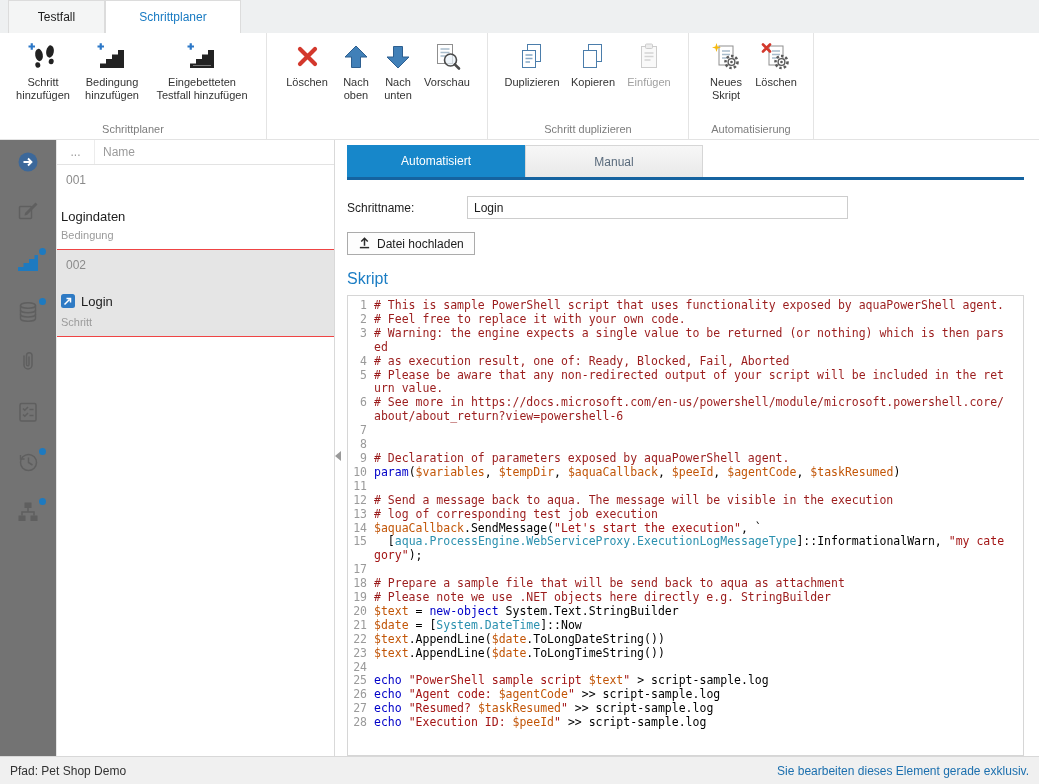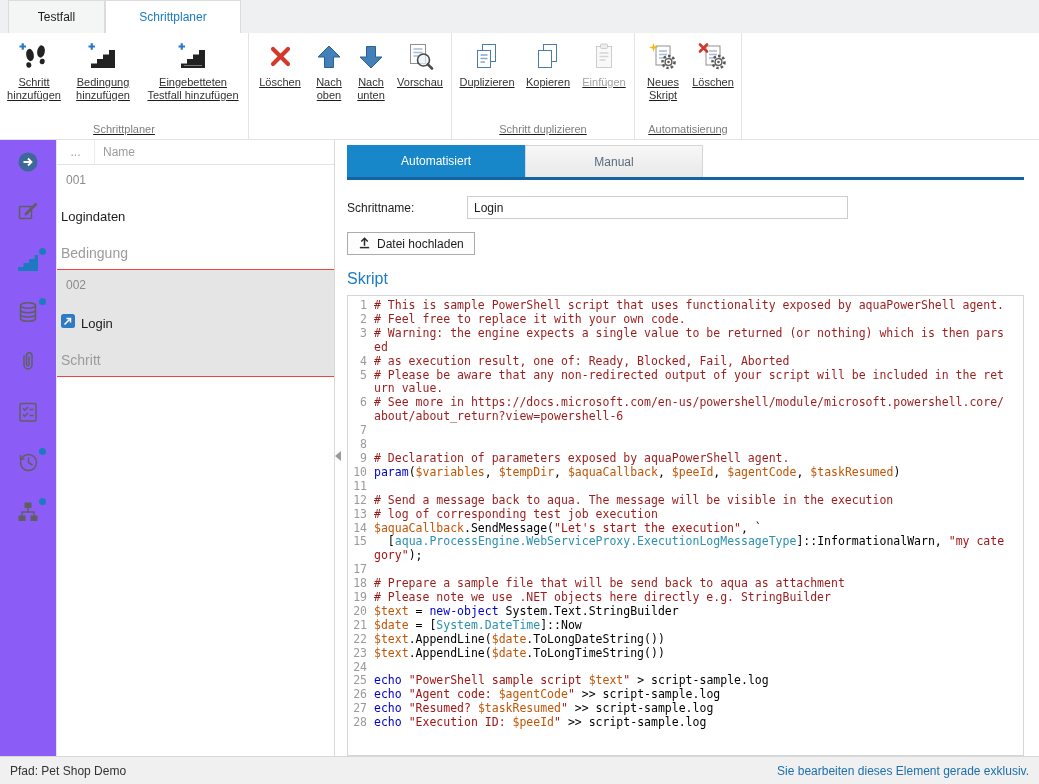--- a/index.html
+++ b/index.html
@@ -1,28 +1,28 @@
 <!DOCTYPE html>
 <html style="--accent-blue: #1787ca; --tab-underline: #1563a0; --comment: #9b1c1c; --string: #a31515; --variable: #c25608; --keyword: #0000c8; --type: #2b91af; --notification-dot: #1e7ac0;"><head>
 <meta charset="utf-8">
 <style>
   * { margin:0; padding:0; box-sizing:border-box; }
   html,body { background:#fff; }
   body { font-family:"Liberation Sans", sans-serif; color:#1c1c1c; }
-  .app { width:1039px; height:784px; display:flex; flex-direction:column; background:#8b5cf6; overflow:hidden; position:relative; }
+  .app { width:1039px; height:784px; display:flex; flex-direction:column; background:#737373; overflow:hidden; position:relative; }
 
   
   .tabbar { height:33px; background:#eef0f1; display:flex; align-items:stretch; padding-left:8px; flex:0 0 auto; }
   .doc-tab { display:flex; align-items:center; justify-content:center; font-size:12px; cursor:default; }
   .doc-tab.inactive { width:97px; background:#f4f5f5; color:#1c1c1c; border:1px solid #dcdcdc; border-bottom:none; }
   .doc-tab.active { width:136px; background:#ffffff; color:#187ac2; border:1px solid #dcdcdc; border-bottom:none; }
 
   
   .ribbon { height:107px; background:#fff; display:flex; border-bottom:1px solid #e3e3e3; flex:0 0 auto; }
-  .rgroup { display:flex; flex-direction:column; border-right:1px solid #e4e4e4; padding:0 3px;text-decoration:underline; }
+  .rgroup { display:flex; flex-direction:column; border-right:1px solid #e4e4e4; padding:0 12px; }
   .rbuttons { flex:1; display:flex; align-items:flex-start; }
   .rbtn { display:flex; flex-direction:column; align-items:center; padding-top:8px; cursor:default; }
   .ricon { width:32px; height:32px; display:flex; align-items:center; justify-content:center; margin-bottom:3px; }
   .rlabel { font-size:11px; line-height:13px; color:#333; text-align:center; }
   .rbtn.disabled .rlabel { color:#a0a0a0; }
   .rgroup-label { height:19px; line-height:19px; font-size:11px; color:#7d7d7d; text-align:center; }
 
   
   .main { flex:1; display:flex; min-height:0; }
 
@@ -31,22 +31,22 @@
   .sitem .dot { position:absolute; top:-4px; right:-6px; width:7px; height:7px; border-radius:50%; background:#1e7ac0; }
 
   .listpanel { width:278px; border-right:1px solid #d9d9d9; display:flex; flex-direction:column; flex:0 0 auto; background:#fff; }
   .list-header { height:25px; display:flex; align-items:center; border-bottom:1px solid #e3e3e3; color:#9b9b9b; font-size:12px; flex:0 0 auto; }
   .col-dots { width:38px; height:100%; display:flex; align-items:center; justify-content:center; border-right:1px solid #ececec; }
   .col-name { padding-left:8px; }
   .list-row { display:flex; border-bottom:1px solid #ef4444; padding:6px 0 8px; cursor:default;flex-direction:column; }
   .list-row.selected { background:#e5e5e5; }
   .row-id { width:38px; text-align:center; color:#8b8b8b; font-size:12px; padding-top:2px; flex:0 0 38px; }
   .row-main { flex:1; padding-left:4px; }
-  .row-title { font-size:13px; color:#1c1c1c; display:flex; align-items:flex-end; gap:6px; }
-  .row-sub { font-size:14px; color:#9b9b9b; margin-top:21px; }
+  .row-title { font-size:13px; color:#1c1c1c; display:flex; align-items:flex-start; gap:6px; }
+  .row-sub { font-size:11px; color:#9b9b9b; margin-top:5px; }
 
   .content { flex:1; display:flex; flex-direction:column; min-width:0; position:relative; padding:5px 15px 0 12px; background:#fff; }
   .ctabs { display:flex; height:32px; flex:0 0 auto; }
   .ctab { width:178px; display:flex; align-items:center; justify-content:center; font-size:12px; cursor:default; }
   .ctab.manual { background:linear-gradient(#f7f7f7,#e9e9e9); color:#5a6b7c; border:1px solid #d6d6d6; border-bottom:none; }
   .ctab.auto { background:var(--accent-blue,#1787ca); color:#fff; }
   .cunderline { height:3px; background:var(--tab-underline,#1563a0); flex:0 0 auto; }
 
   .form-row { margin-top:16px; display:flex; align-items:center; flex:0 0 auto; }
   .form-label { width:120px; font-size:12px; color:#1c1c1c; flex:0 0 120px; }

